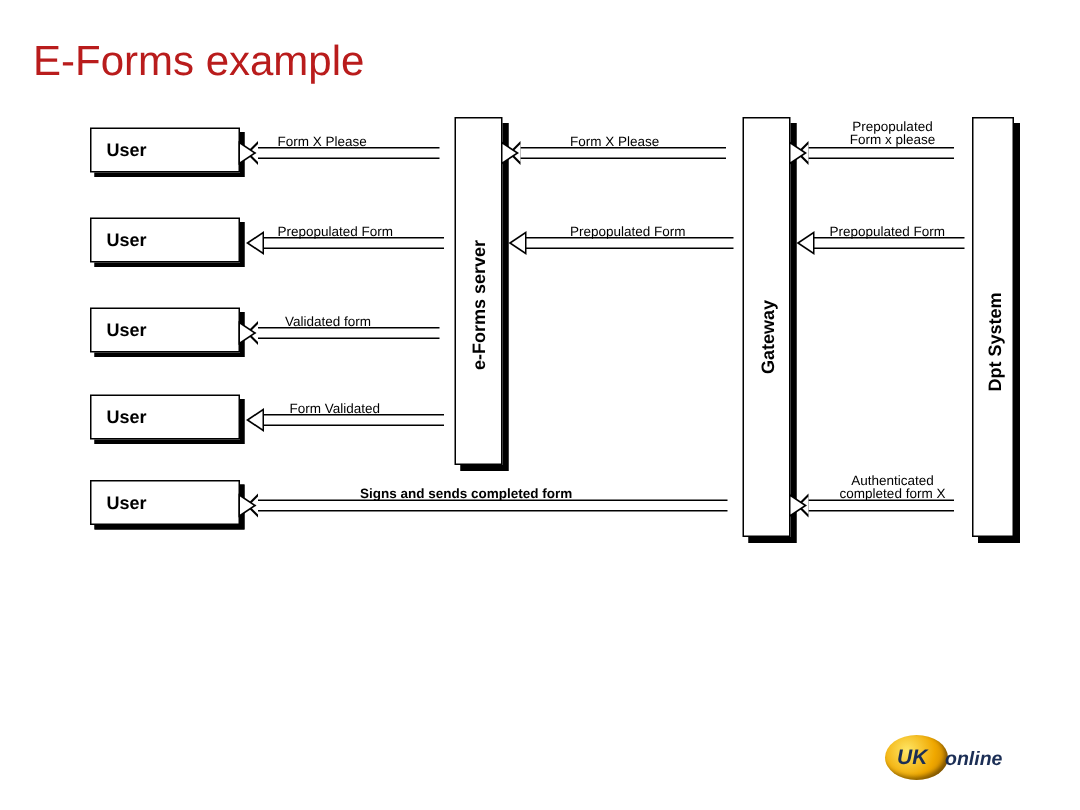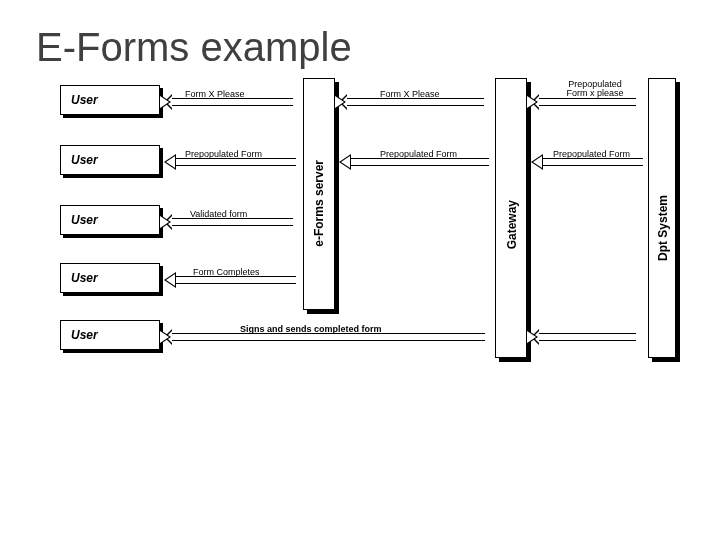--- a/index.html
+++ b/index.html
@@ -11,35 +11,34 @@
     font-family: Arial, Helvetica, sans-serif;
     overflow: hidden;
   }
   .stage {
     position: relative;
     width: 720px;
     height: 540px;
   }
   .title {
     position: absolute;
-    left: 36px;
+    left: 22px;
     top: 25px;
-    font-size: 40px;
-    color: #404040;
+    font-size: 28px;
+    color: #b91c1c;
   }
   
   .shadow-box {
     position: absolute;
   }
   .shadow-box .back,
   .shadow-box .front {
     position: absolute;
     box-sizing: border-box;
     border: 1px solid #000;
-    font-style: italic;
   }
   .shadow-box .back {
     background: #000;
   }
   .shadow-box .front {
     background: #fff;
     display: flex;
     align-items: center;
     justify-content: center;
     text-align: center;
@@ -245,29 +244,35 @@
     <div class="shaft" style="left:6px; top:0; width:122px;"></div>
     <div class="cap-left"></div>
     <div class="head-right" style="right:-6px;"></div>
   </div>
   <div class="arrowlabel" style="left:190px; top:209px;">Validated form</div>
 
   <div class="arrow" style="left:165px; top:276px;">
     <div class="shaft" style="left:8px; top:0; width:122px; border-left:1px solid #000;"></div>
     <div class="head-left"></div>
   </div>
-  <div class="arrowlabel" style="left:193px; top:267px;">Form Completes</div>
+  <div class="arrowlabel" style="left:193px; top:267px;">Form Validated</div>
 
   <div class="arrow" style="left:165px; top:333px;">
     <div class="shaft" style="left:6px; top:0; width:314px;"></div>
     <div class="cap-left"></div>
     <div class="head-right" style="right:-6px;"></div>
   </div>
   <div class="arrowlabel" style="left:240px; top:324px;font-weight:bold;">Signs and sends completed form</div>
 
   <div class="arrow" style="left:532px; top:333px;">
     <div class="shaft" style="left:6px; top:0; width:98px;"></div>
     <div class="cap-left"></div>
     <div class="head-right" style="right:-6px;"></div>
   </div>
-
+  <div class="arrowlabel" style="left:552px; top:316px; white-space:normal; width:86px; text-align:center; line-height:1.05;">Authenticated completed form X</div>
+
+  <div class="logo">
+    <div class="oval"></div>
+    <div class="uk">UK</div>
+    <div class="online">online</div>
+  </div>
 
 </div>
 
 </body></html>

